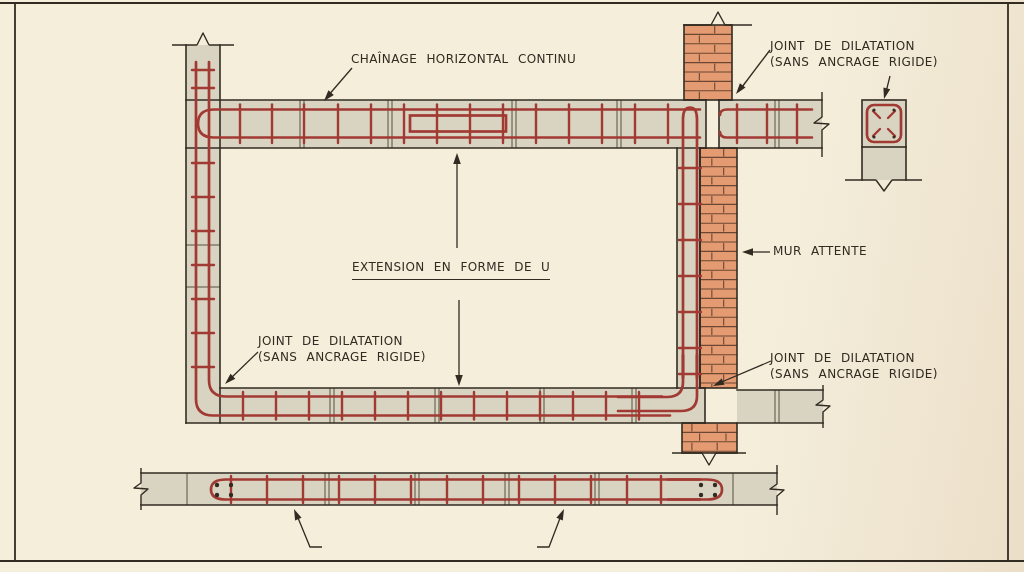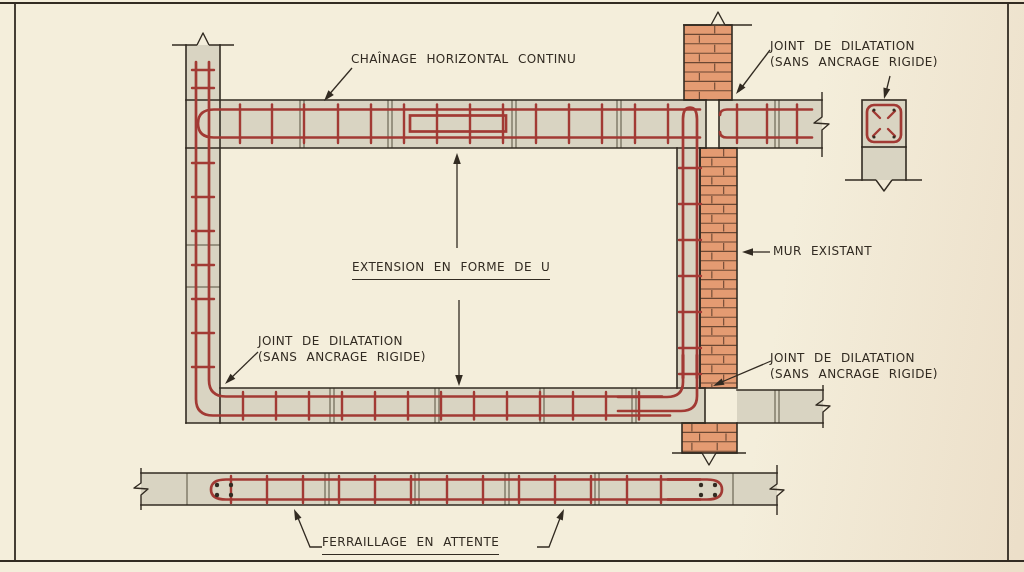--- a/index.html
+++ b/index.html
@@ -368,28 +368,25 @@
 
   <div class="lbl" style="left:770px;top:39px">
     <div>JOINT DE DILATATION</div>
     <div>(SANS ANCRAGE RIGIDE)</div>
   </div>
 
   <div class="lbl" style="left:352px;top:260px">
     <span class="underline">EXTENSION EN FORME DE U</span>
   </div>
 
-  <div class="lbl" style="left:773px;top:244px">MUR EXISTANT</div>
+  <div class="lbl" style="left:773px;top:244px">MUR ATTENTE</div>
 
   <div class="lbl" style="left:258px;top:334px">
     <div>JOINT DE DILATATION</div>
     <div>(SANS ANCRAGE RIGIDE)</div>
   </div>
 
   <div class="lbl" style="left:770px;top:351px">
     <div>JOINT DE DILATATION</div>
     <div>(SANS ANCRAGE RIGIDE)</div>
   </div>
 
-  <div class="lbl" style="left:322px;top:535px">
-    <span class="underline">FERRAILLAGE EN ATTENTE</span>
-  </div>
 </div>
 
 </body></html>

